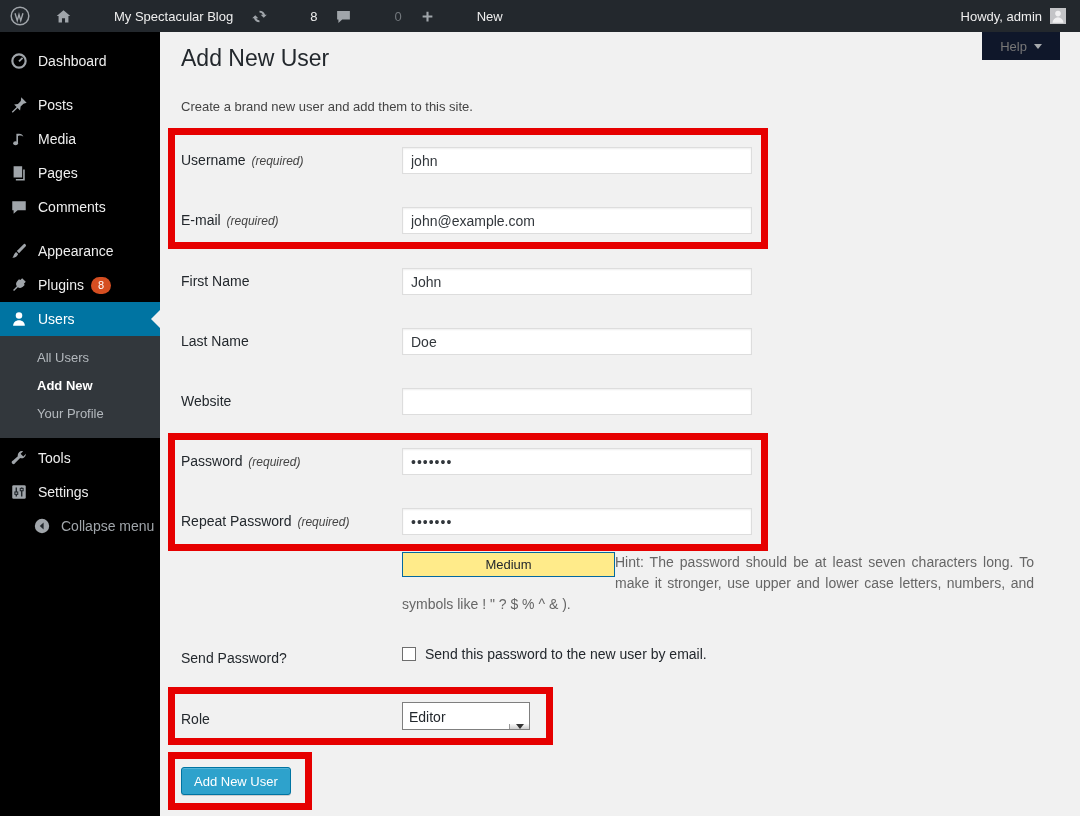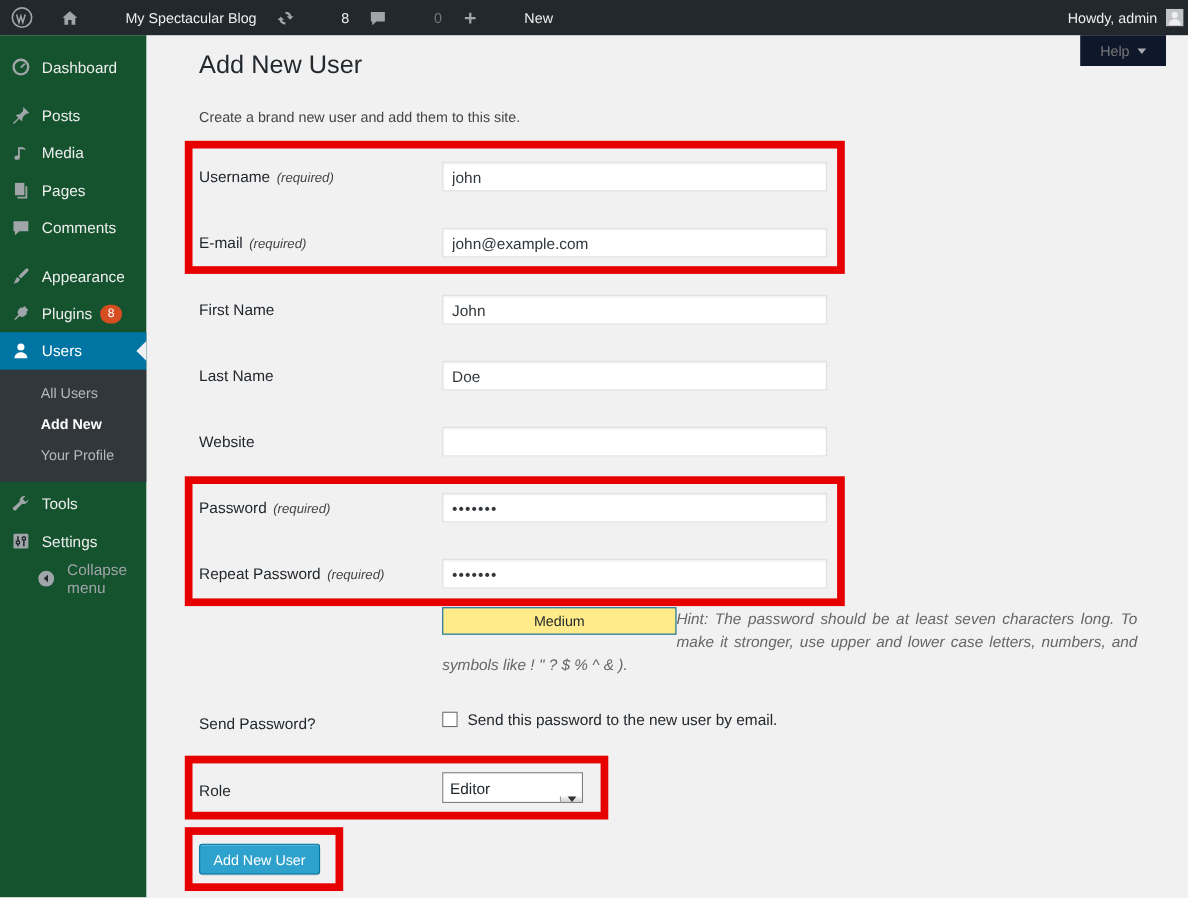--- a/index.html
+++ b/index.html
@@ -5,25 +5,25 @@
   * { margin:0; padding:0; box-sizing:border-box; }
   body { font-family:"Liberation Sans", sans-serif; background:#f1f1f1; }
   #page { position:relative; width:1080px; height:816px; background:#f1f1f1; overflow:hidden; }
 
   
   #adminbar { position:absolute; top:0; left:0; width:1080px; height:32px; background:#23282d;
               display:flex; align-items:center; color:#eee; font-size:13px; }
   .ab-item { display:flex; align-items:center; height:32px; padding:0 9px; cursor:pointer;gap:36px; }
   .ab-icon { display:inline-flex; align-items:center; color:#a0a5aa; margin-right:6px; }
   .ab-count-muted { color:#72777c; }
-  #ab-right { margin-left:auto; display:flex; align-items:center; padding-right:4px; }
+  #ab-right { margin-left:auto; display:flex; align-items:center; padding-right:14px; }
   .avatar { width:16px; height:16px; margin-left:8px; display:inline-flex; }
 
   
-  #sidebar { position:absolute; top:32px; left:0; width:133px; height:784px; background:#14532d;
+  #sidebar { position:absolute; top:32px; left:0; width:160px; height:784px; background:#000000;
              padding-top:12px; color:#eee; }
   .mi { position:relative; height:34px; display:flex; align-items:center; padding-left:9px;
         font-size:14px; cursor:pointer; }
   .mic { width:20px; height:20px; margin-right:9px; color:#a0a5aa; display:inline-flex;
          align-items:center; justify-content:center; flex:none; }
   .mi.active { background:#0074a2; color:#fff; }
   .mi.active .mic { color:#fff; }
   .mi.dim { color:#a0a5aa;padding-left:32px; }
   .mi-arrow { position:absolute; right:0; top:50%; margin-top:-9px; width:0; height:0;
               border-top:9px solid transparent; border-bottom:9px solid transparent;
@@ -49,21 +49,21 @@
   .flabel { position:absolute; left:0; top:5px; font-size:14px; color:#23282d; white-space:nowrap; }
   .freq { font-style:italic; font-size:12px; color:#444; margin-left:2px; }
   .finput { position:absolute; left:221px; top:0; width:350px; height:27px; border:1px solid #ddd;
             background:#fff; padding:2px 8px; font-size:14px; color:#32373c;
             font-family:"Liberation Sans", sans-serif; box-shadow:inset 0 1px 2px rgba(0,0,0,.07); }
   .pw { font-size:14px; letter-spacing:1px; }
 
   #hint-wrap { position:absolute; left:402px; top:552px; width:632px; }
   #strength-meter { float:left; width:213px; height:25px; line-height:23px; text-align:center;
                     background:#ffeb8a; border:1px solid #0369a1; color:#23282d; font-size:13px; }
-  #hint-text { text-align:justify; font-style:italic; font-size:14px; line-height:21px; color:#666; }
+  #hint-text { text-align:justify; font-size:14px; line-height:21px; color:#666; }
 
   #send-label { position:absolute; left:181px; top:650px; font-size:14px; color:#23282d; }
   #send-ctrl { position:absolute; left:402px; top:646px; display:flex; align-items:center;
                font-size:14px; color:#23282d; }
   #send-checkbox { appearance:none; -webkit-appearance:none; width:14px; height:14px; background:#fff;
                    border:1px solid #6e6e6e; margin-right:9px; cursor:pointer; }
 
   #role-label { position:absolute; left:181px; top:711px; font-size:14px; color:#23282d; }
   #role-select { position:absolute; left:402px; top:702px; width:128px; height:28px; background:#fff;
                  border:1px solid #7f7f7f; display:flex; align-items:flex-end; cursor:pointer; }

